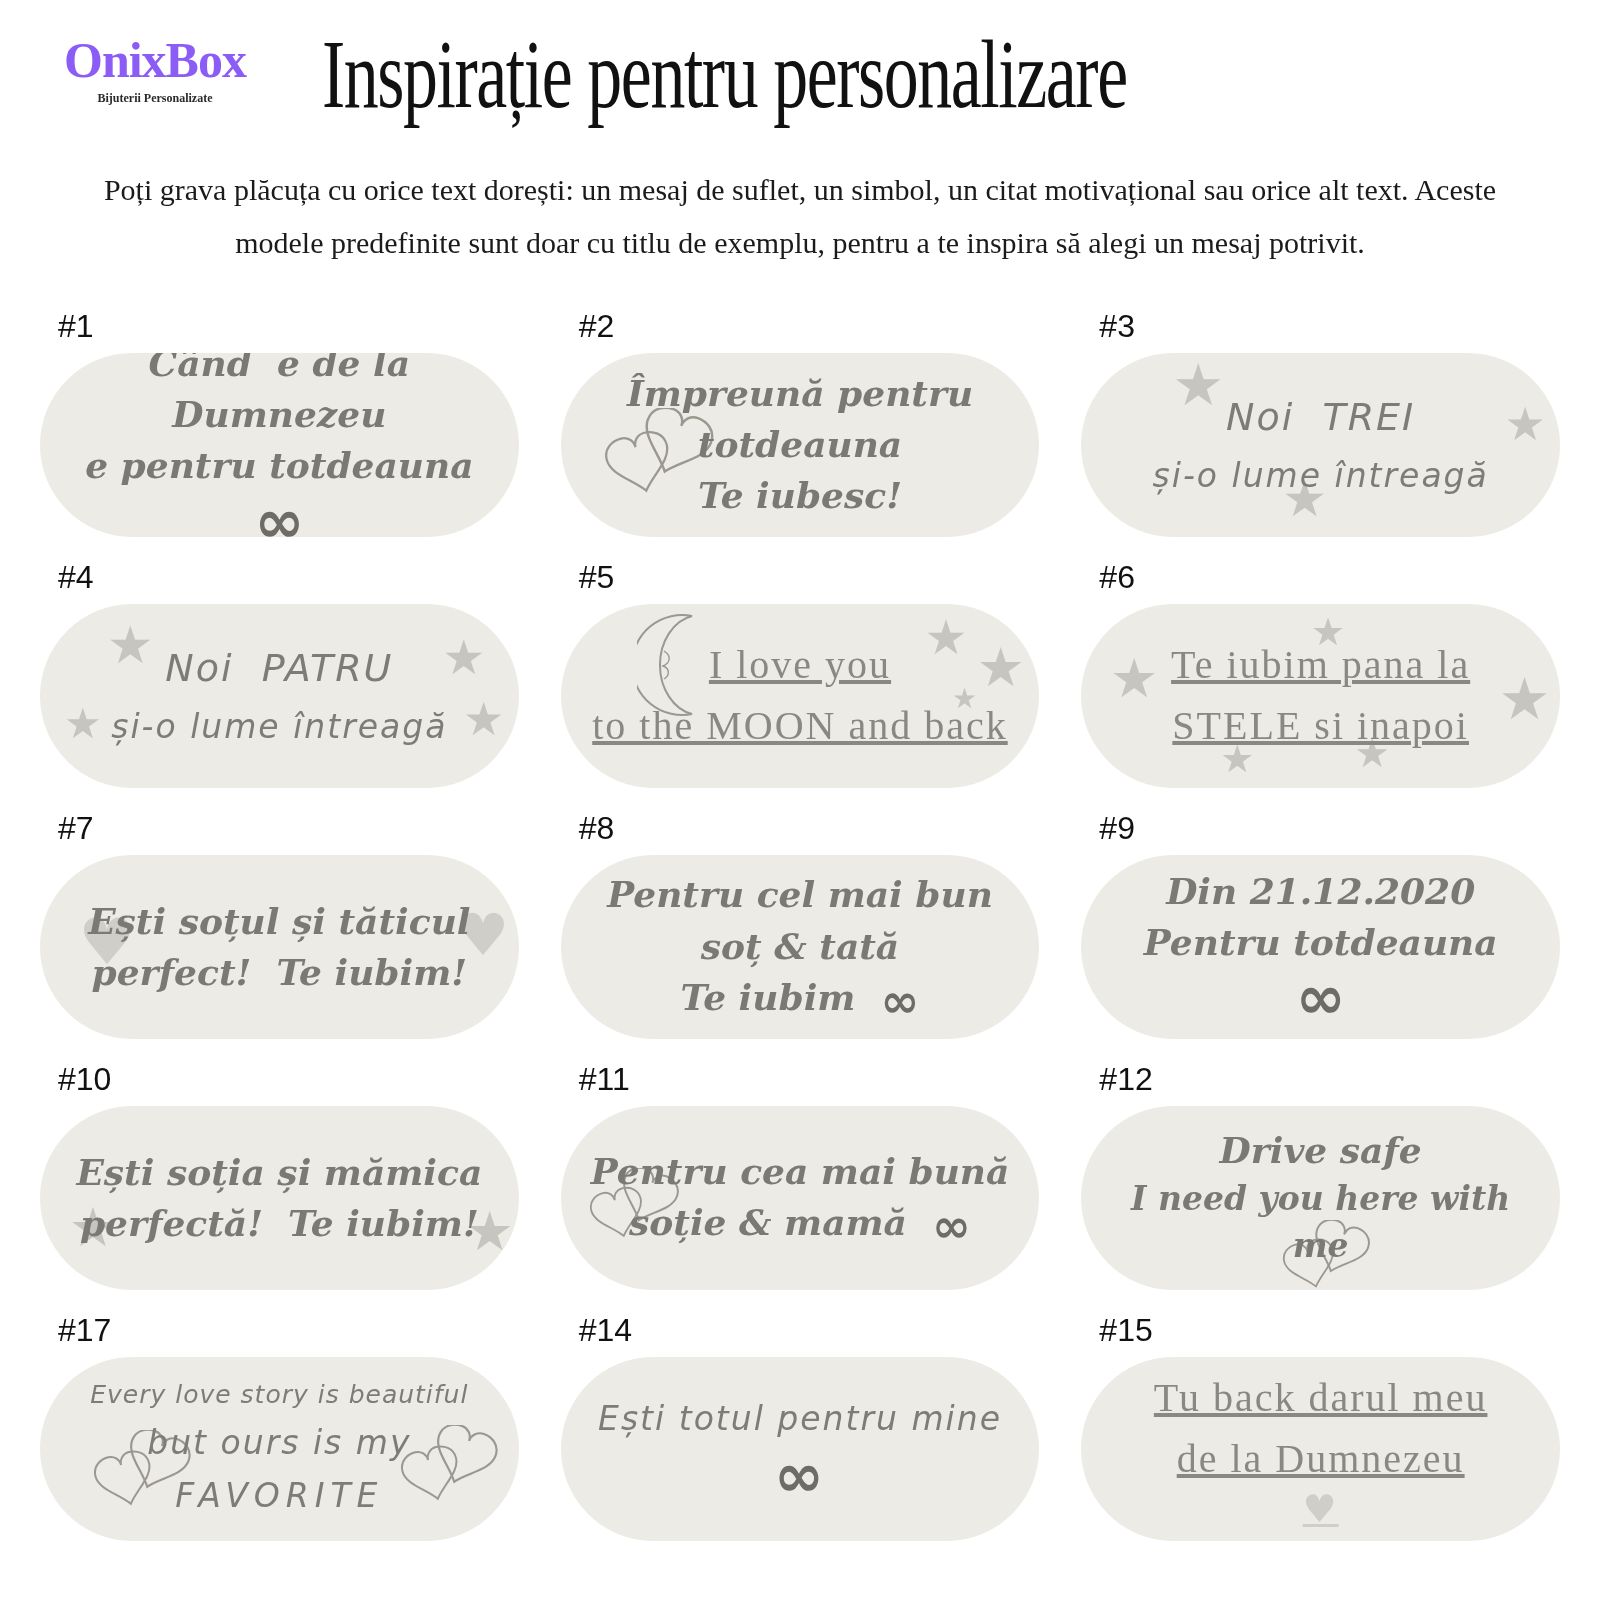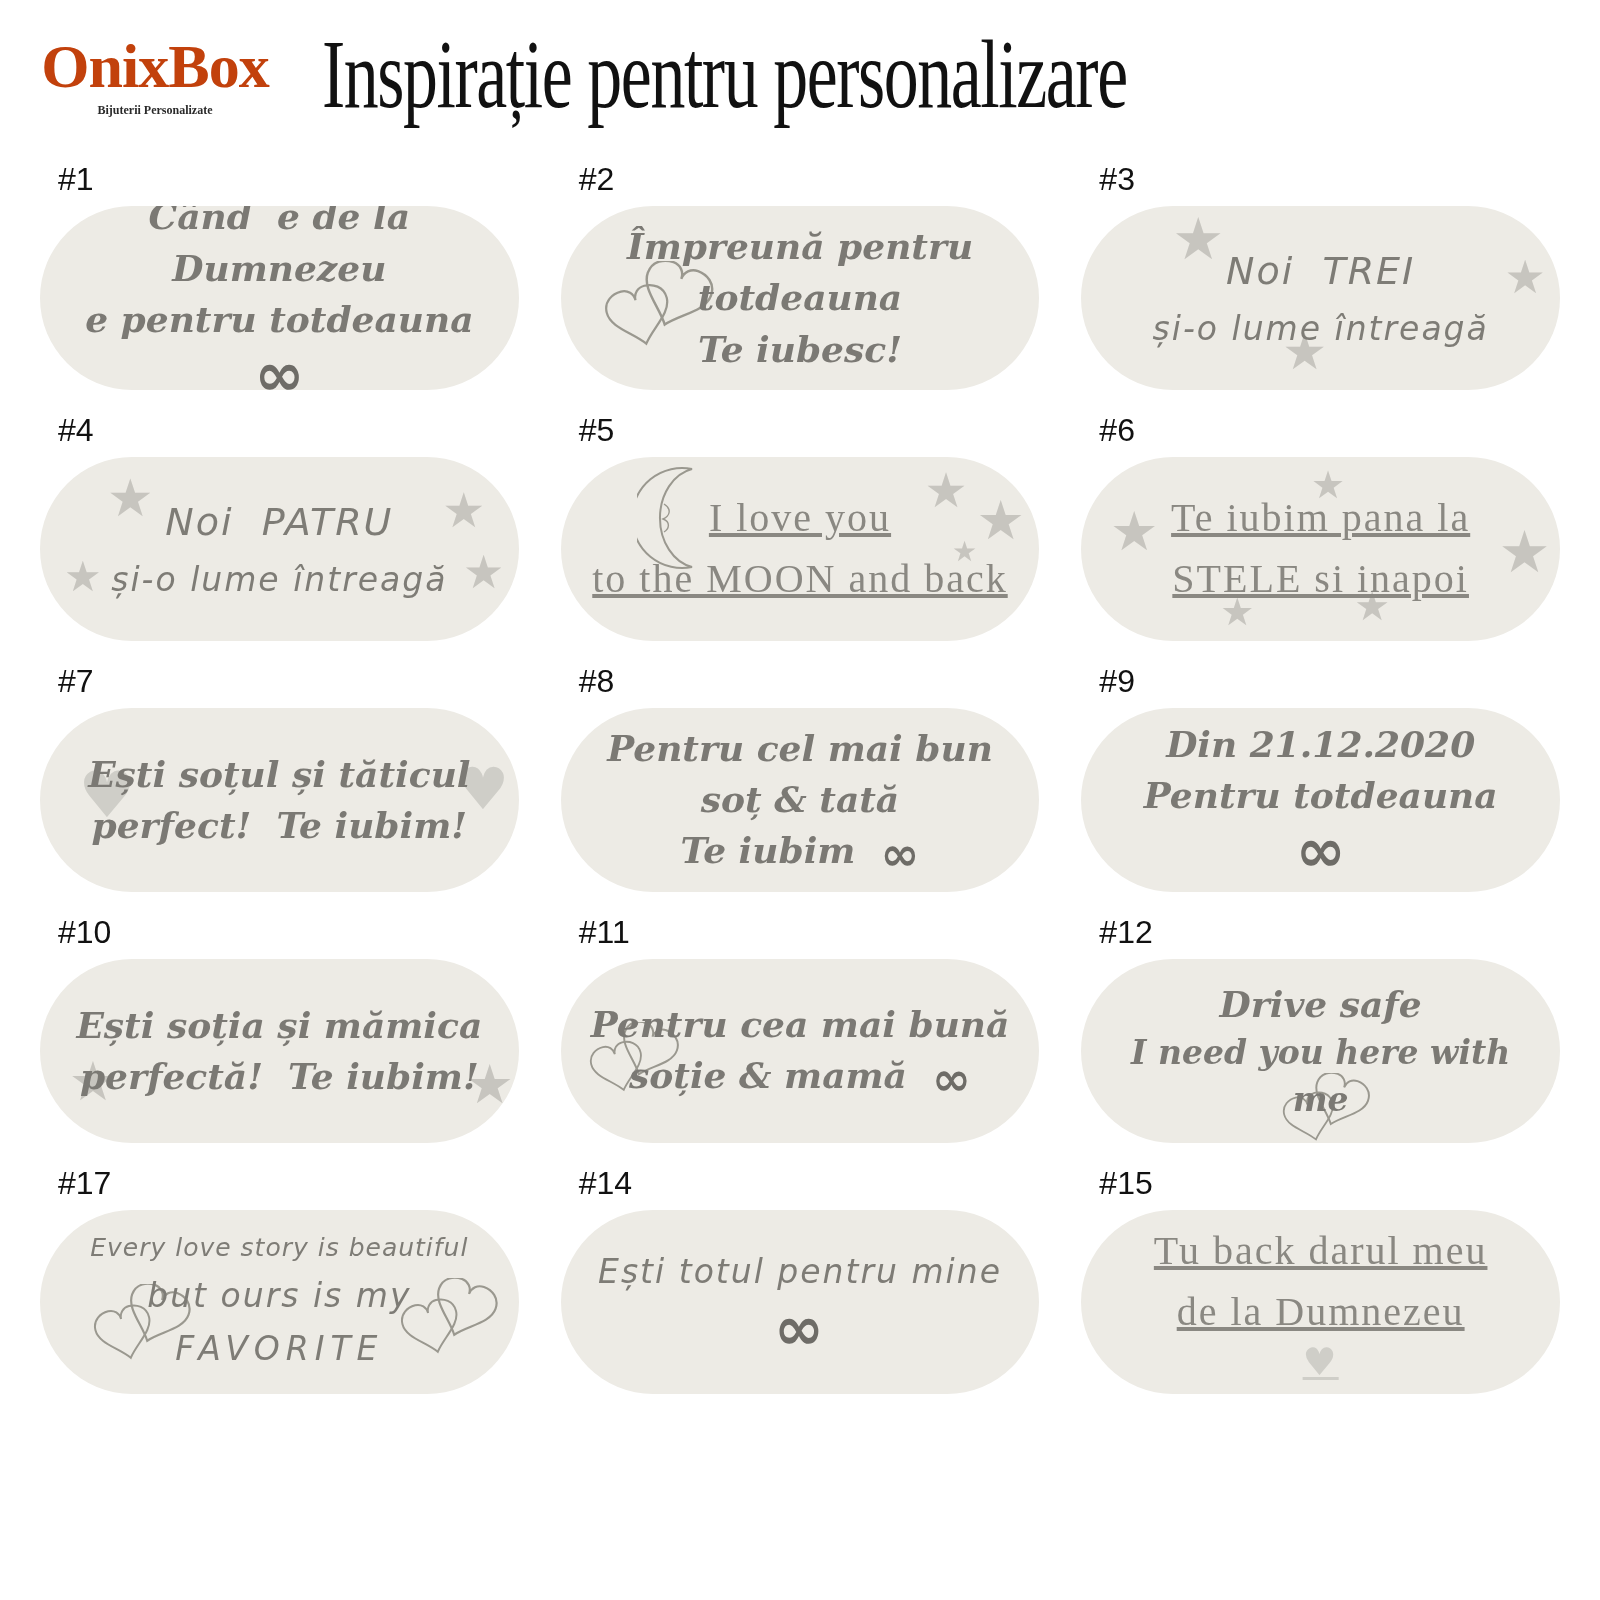--- a/index.html
+++ b/index.html
@@ -7,21 +7,21 @@
   .page {
     width:1600px; height:1600px; background:var(--page-bg,#fff);
     font-family:"Liberation Sans", sans-serif; color:#1a1a1a;
     overflow:hidden; position:relative;
   }
   
   .header { display:flex; align-items:flex-start; padding:24px 40px 0 40px; }
   .logo { width:230px; text-align:center; padding-top:10px; flex:none; }
   .logo-title {
     font-family:"Liberation Serif", serif; font-weight:bold;
-    font-size:62px; letter-spacing:-1px; line-height:1.05; color:#c2410c;
+    font-size:50px; letter-spacing:-1px; line-height:1.05; color:#8b5cf6;
   }
   .logo-sub {
     font-family:"Liberation Serif", serif; font-weight:bold;
     font-size:12px; margin-top:4px; color:#2a2a2a;
   }
   .page-title {
     font-family:"Liberation Serif", serif; font-weight:normal;
     font-size:97px; line-height:1.0; white-space:nowrap;
     transform:scaleX(0.72); transform-origin:left top;
     margin-left:52px; margin-top:2px; letter-spacing:-2px; color:#111;
@@ -85,20 +85,21 @@
 
 <div class="page" style="--page-bg: #ffffff; --plate-bg: #edebe5; --engraving: #7b7974; --hand-engraving: #7e7c76; --serif-engraving: #8a8882; --star: #c7c5bf; --heart: #cfcec8; --outline: #9a988f; --infinity: #6e6c67; --label: #111111;">
   <div class="header">
     <div class="logo">
       <div class="logo-title">OnixBox</div>
       <div class="logo-sub">Bijuterii Personalizate</div>
     </div>
     <div class="page-title">Inspirație pentru personalizare</div>
   </div>
 
+  <div class="intro">Poți grava plăcuța cu orice text dorești: un mesaj de suflet, un simbol, un citat motivațional sau orice alt text. Aceste modele predefinite sunt doar cu titlu de exemplu, pentru a te inspira să alegi un mesaj potrivit.</div>
 
   <div class="grid" id="plates-grid">
       <div class="cell">
         <div class="plate-label">#1</div>
         <div class="plate script">
           <div class="plate-text">
             <div class="line">Când  e de la Dumnezeu</div>
             <div class="line">e pentru totdeauna</div>
             <div class="line inf-line"><span class="inf">∞</span></div>
           </div>

